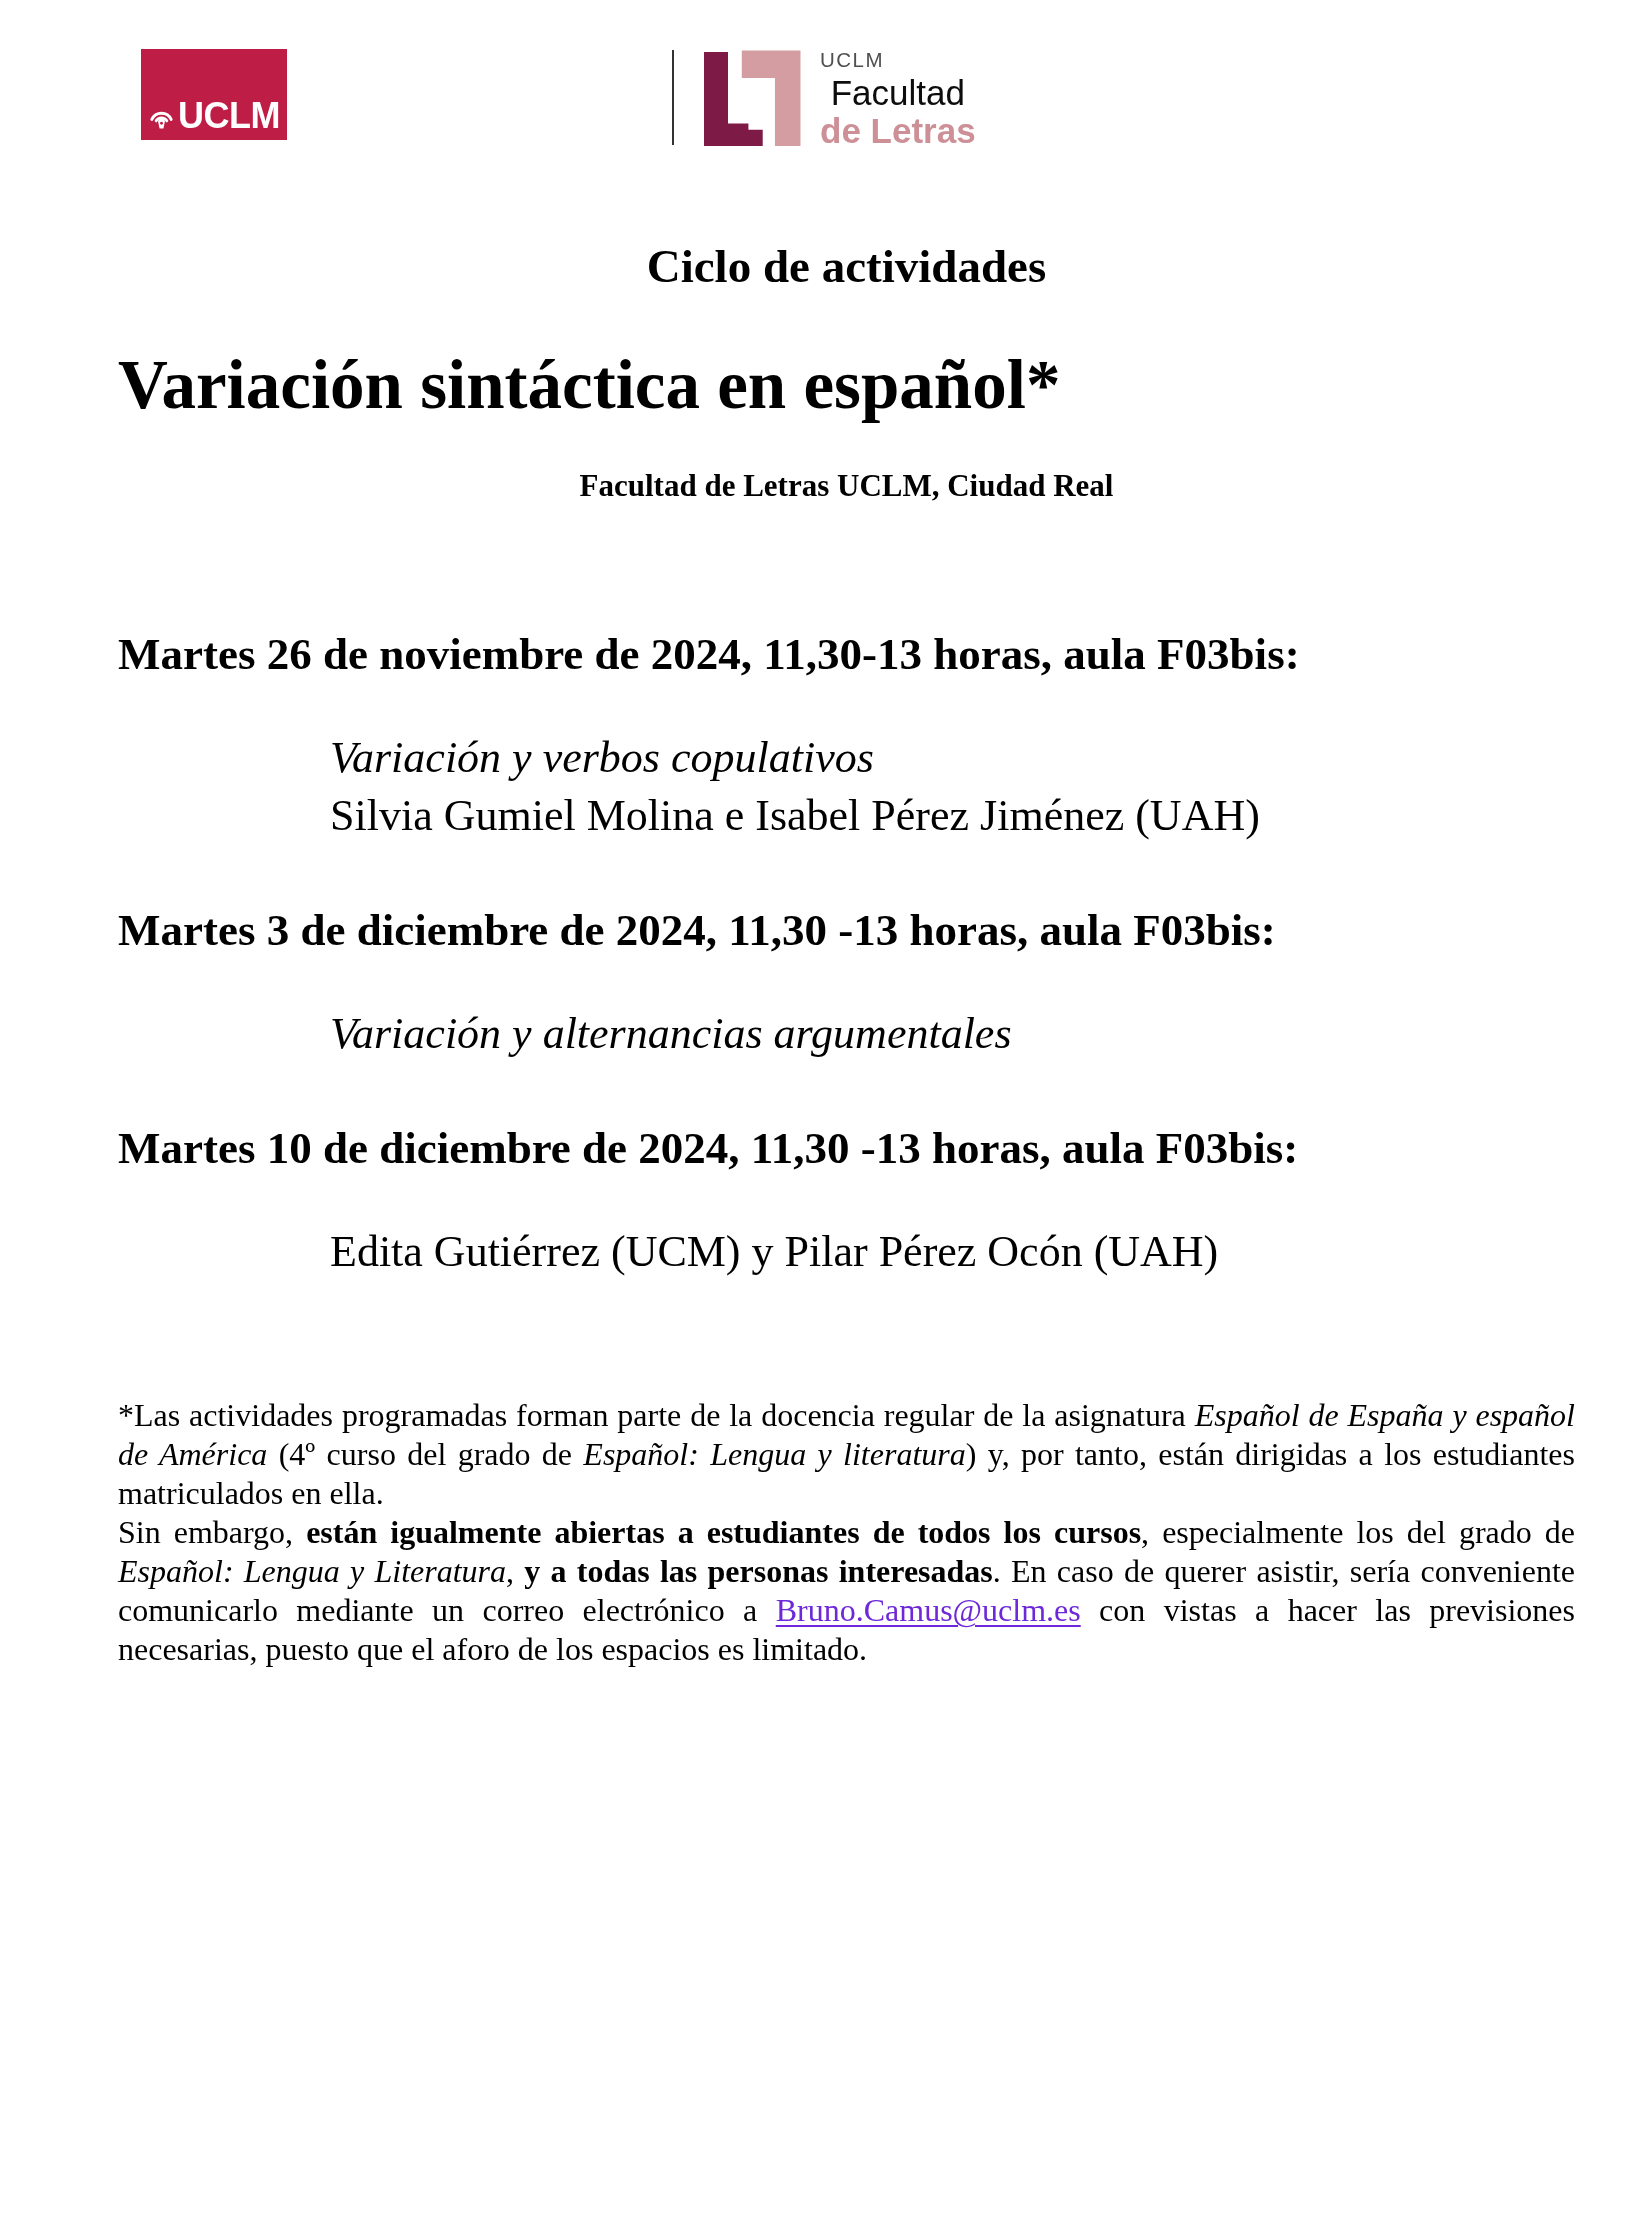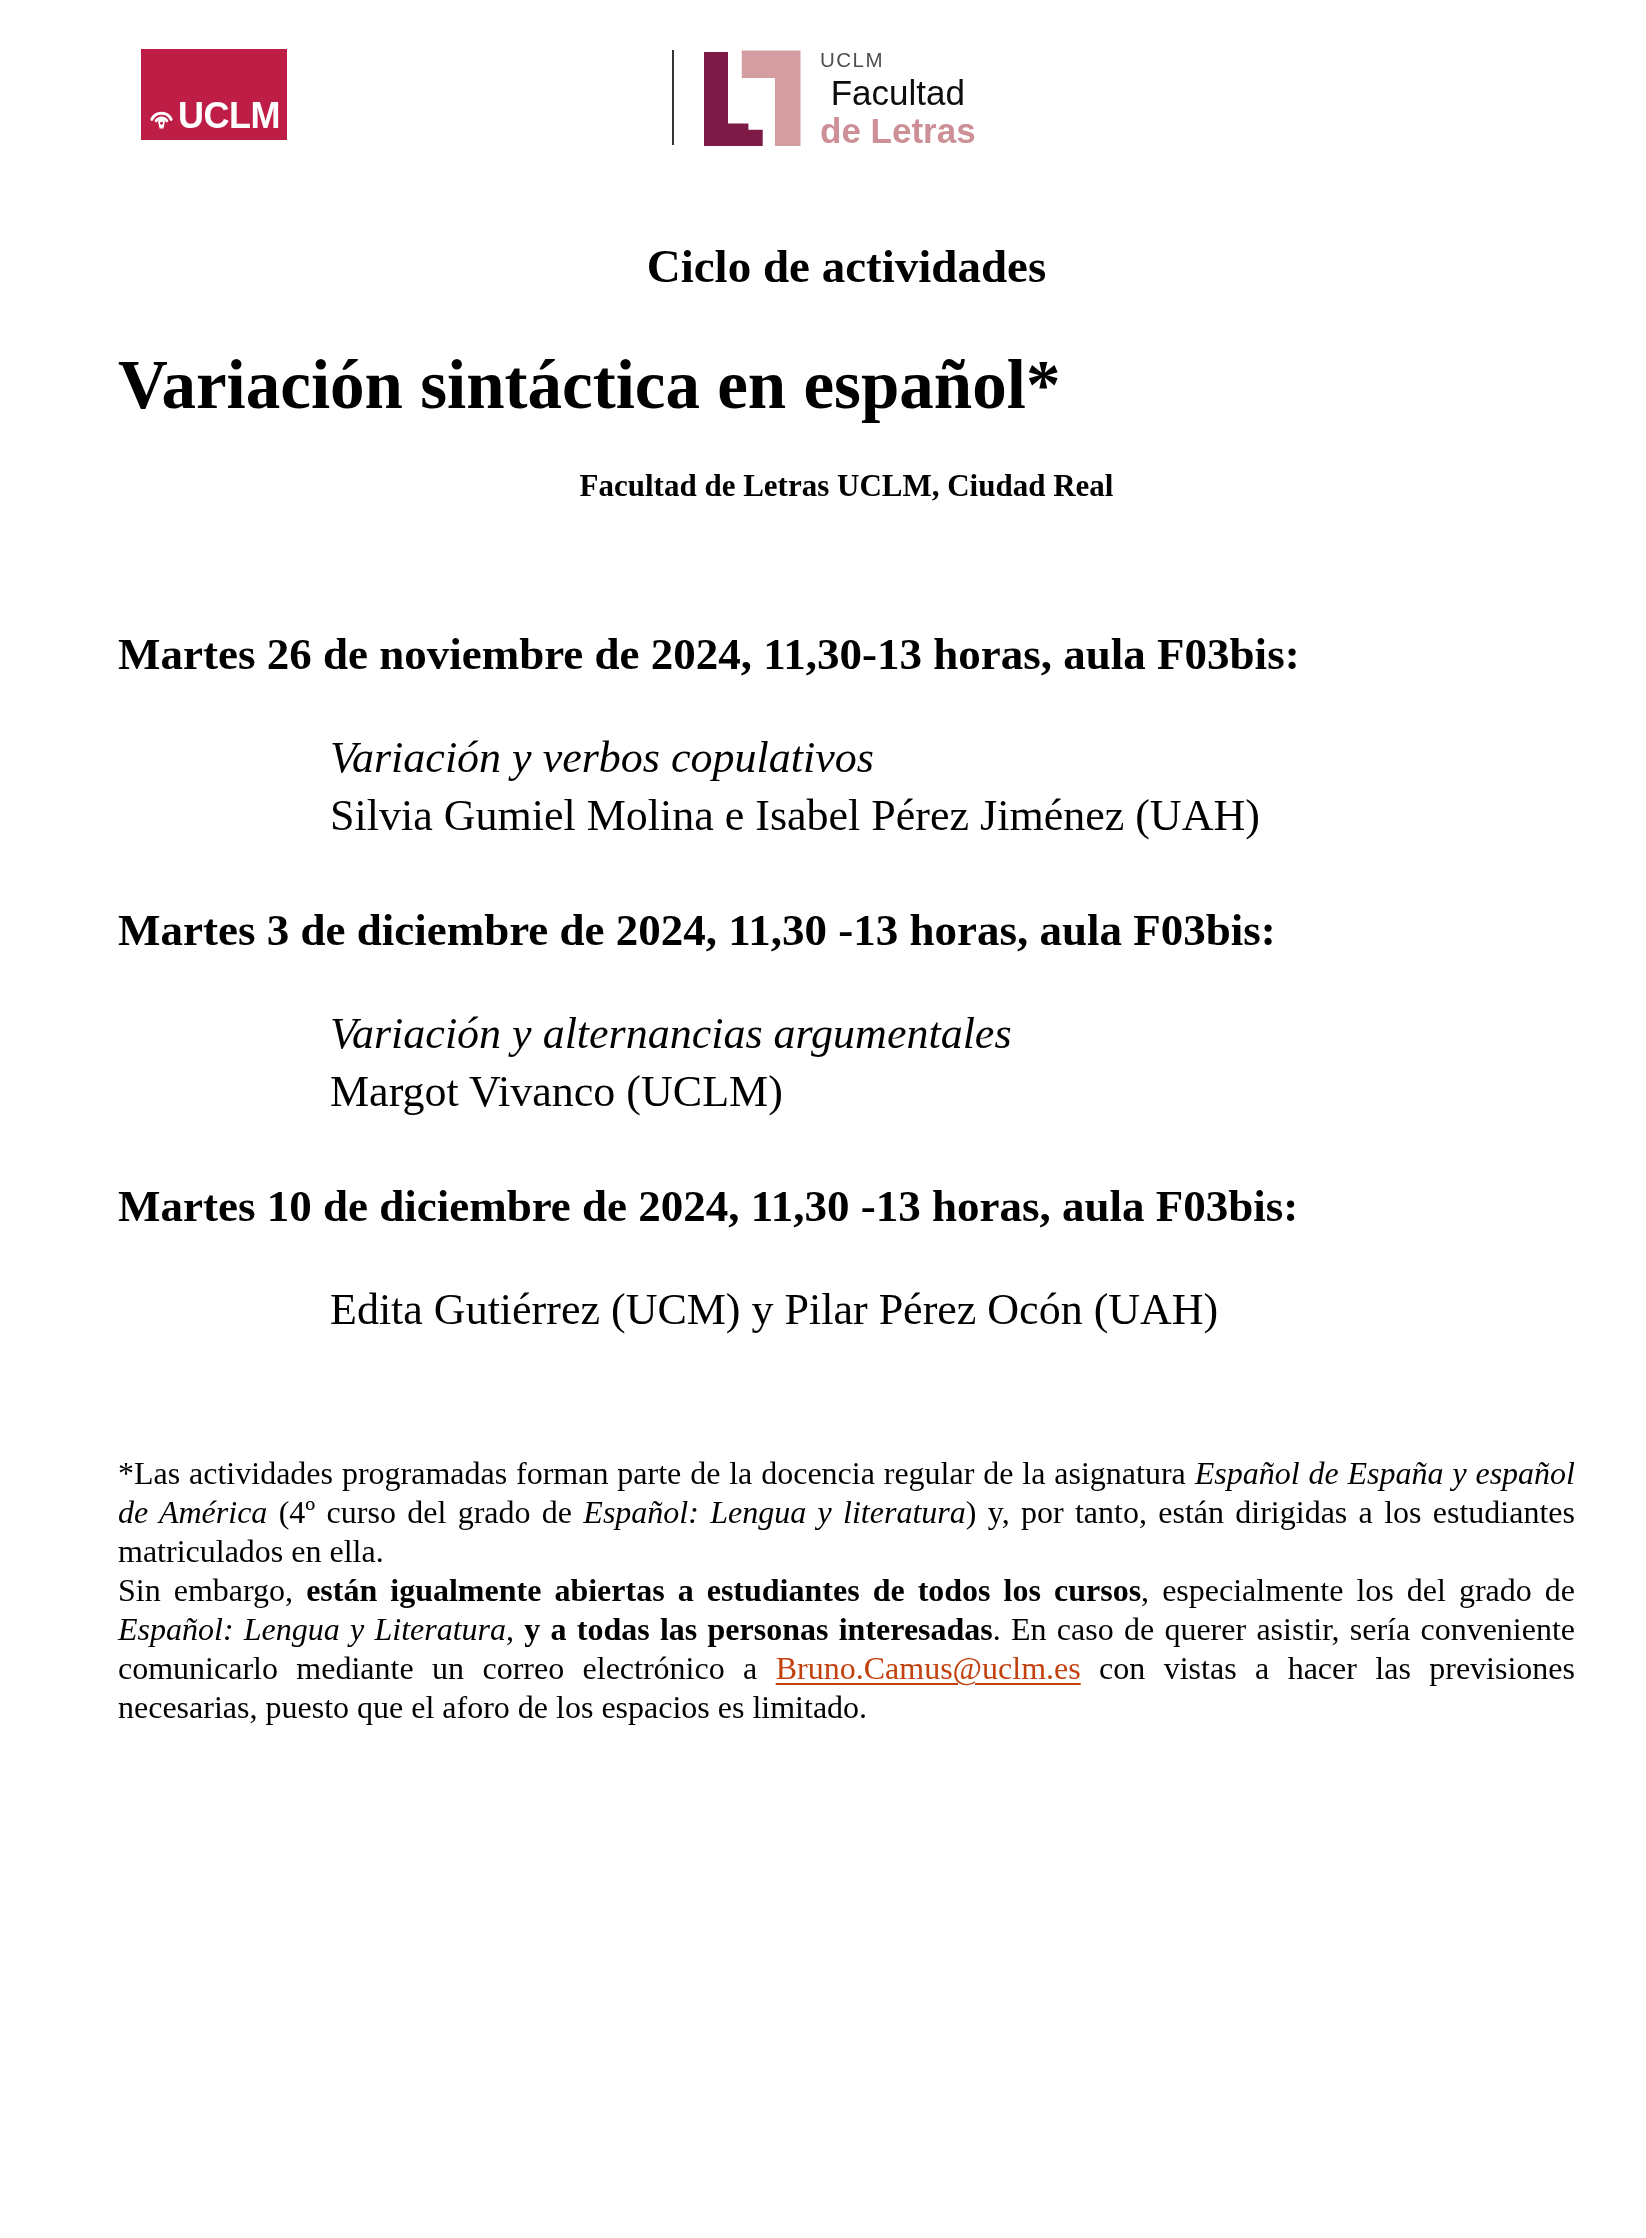--- a/index.html
+++ b/index.html
@@ -70,21 +70,21 @@
   .talks{margin:46px 0 0 212px;font-size:44px;line-height:58px;}
   .talk-title{font-style:italic;}
   .speakers{font-style:normal;}
   
   .footnote{
     margin-top:115px;font-size:32px;line-height:39px;text-align:justify;
   }
   .footnote p{margin:0;}
   .seg-i{font-style:italic;}
   .seg-b{font-weight:700;}
-  a.mail{color:#c2410c;text-decoration:underline;text-decoration-thickness:2px;text-underline-offset:4.1px;}
+  a.mail{color:#6d28d9;text-decoration:underline;text-decoration-thickness:2px;text-underline-offset:4.1px;}
 </style>
 </head>
 <body>
 
 <div class="page">
 
   <div class="header">
 
     <div class="uclm-box">
       <svg class="emblem" viewBox="0 0 60 60">
@@ -125,21 +125,20 @@
         <div class="talks">
           <div class="talk-title">Variación y verbos copulativos</div>
           <div class="speakers">Silvia Gumiel Molina e Isabel Pérez Jiménez (UAH)</div>
         </div>
       </div>
 
       <div class="session">
         <p class="session-heading">Martes 3 de diciembre de 2024, 11,30 -13 horas, aula F03bis:</p>
         <div class="talks">
           <div class="talk-title">Variación y alternancias argumentales</div>
-          <div class="speakers">Margot Vivanco (UCLM)</div>
         </div>
       </div>
 
       <div class="session">
         <p class="session-heading">Martes 10 de diciembre de 2024, 11,30 -13 horas, aula F03bis:</p>
         <div class="talks">
           <div class="speakers">Edita Gutiérrez (UCM) y Pilar Pérez Ocón (UAH)</div>
         </div>
       </div>
 

